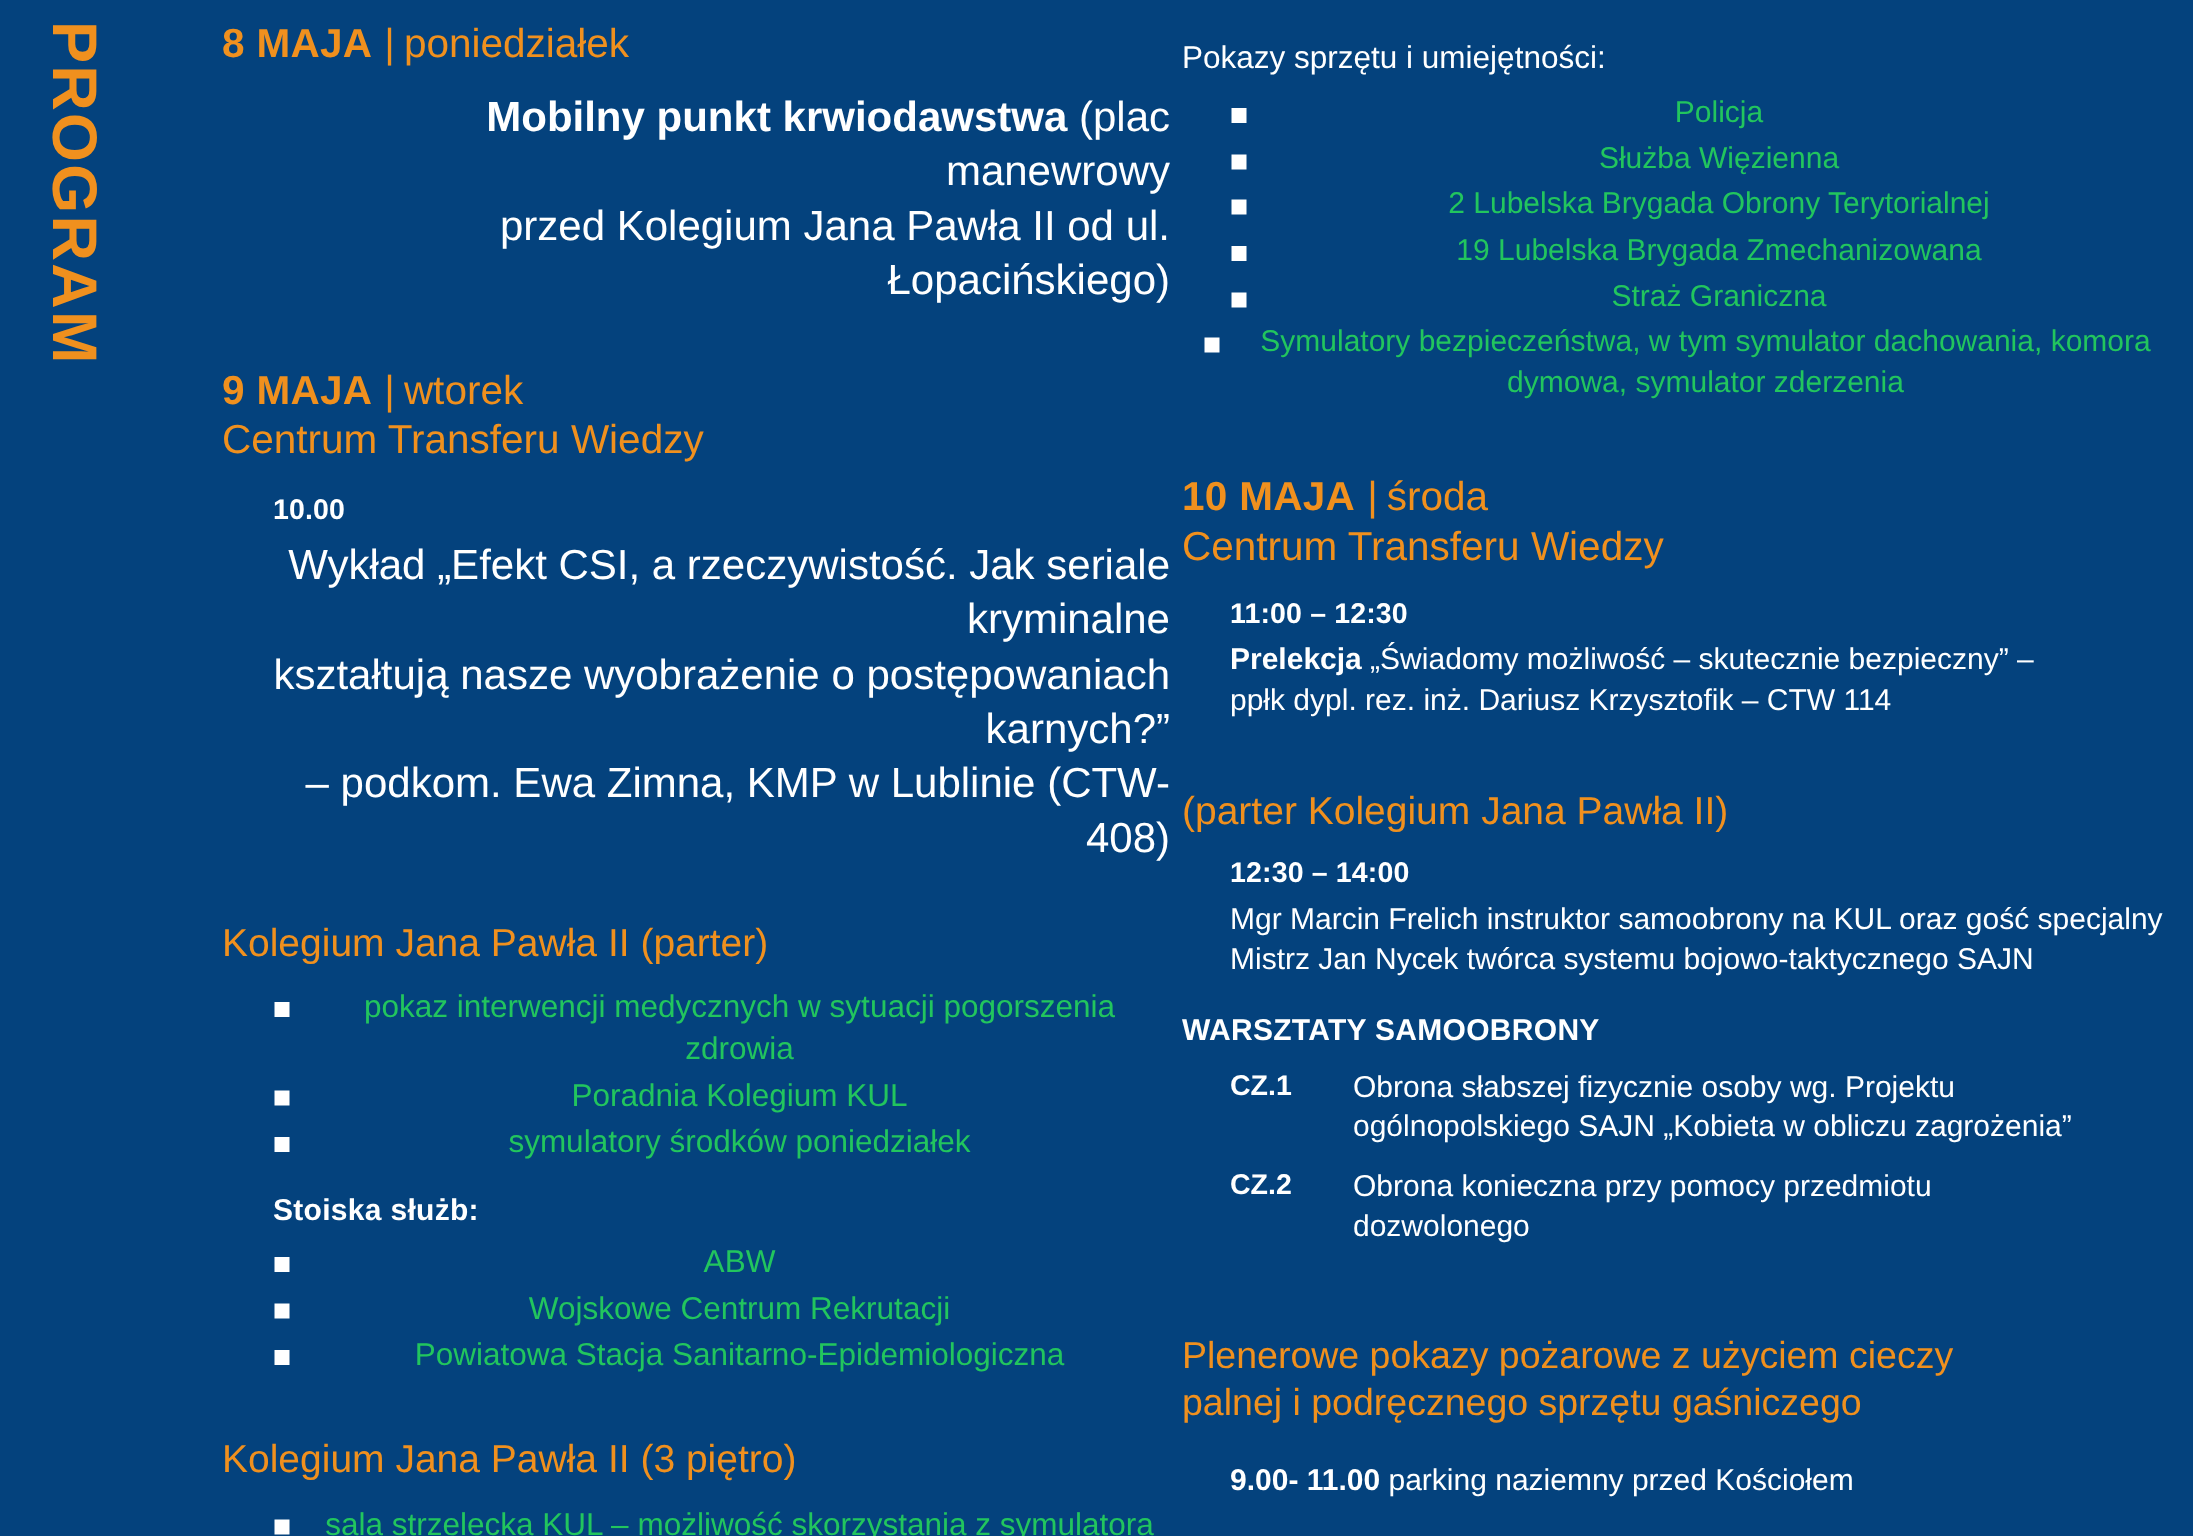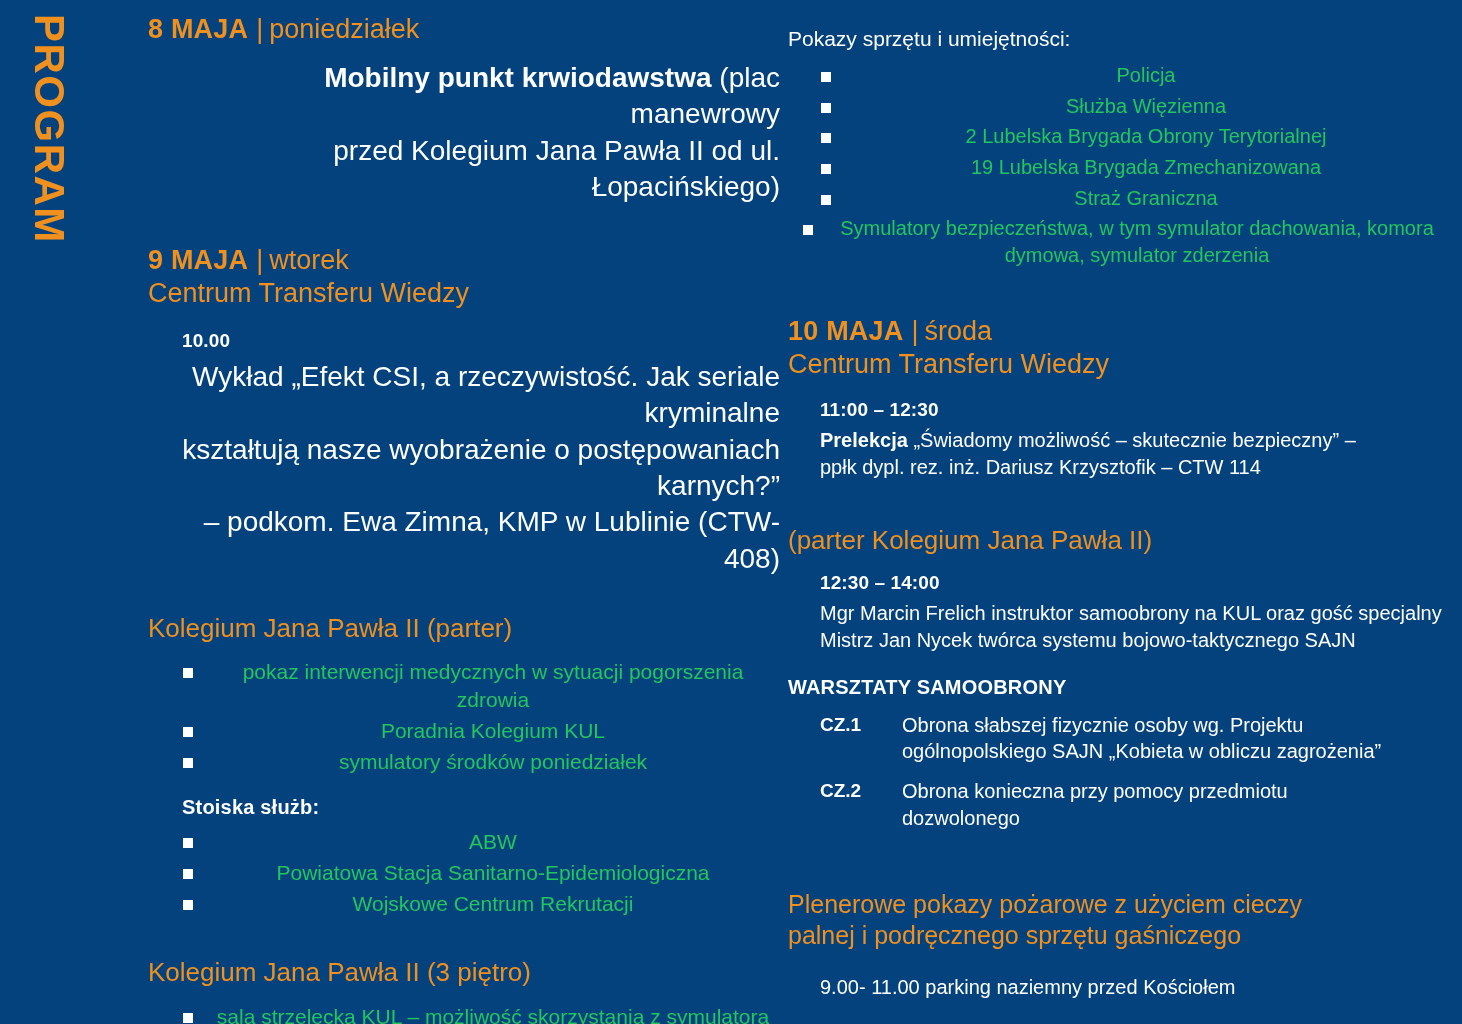--- a/index.html
+++ b/index.html
@@ -202,21 +202,21 @@
     color: #f0901e;
     margin: 0;
   }
 
   .fire-time {
     font-size: 20px;
     line-height: 1.3;
     margin: 0;
     color: #ffffff;
   }
-  .fire-time b { font-weight: normal; }
+  .fire-time b { font-weight: bold; }
 
   
   .gap-8  { height: 8px; }
   .gap-10 { height: 10px; }
   .gap-12 { height: 12px; }
   .gap-14 { height: 14px; }
   .gap-16 { height: 16px; }
   .gap-18 { height: 18px; }
   .gap-20 { height: 20px; }
   .gap-24 { height: 24px; }
@@ -273,22 +273,22 @@
         <ul class="sq">
           <li>pokaz interwencji medycznych w sytuacji pogorszenia zdrowia</li>
           <li>Poradnia Kolegium KUL</li>
           <li>symulatory środków poniedziałek</li>
         </ul>
         <div class="gap-14"></div>
         <p class="lead-bold">Stoiska służb:</p>
         <div class="gap-8"></div>
         <ul class="sq">
           <li>ABW</li>
+          <li>Wojskowe Centrum Rekrutacji</li>
           <li>Powiatowa Stacja Sanitarno-Epidemiologiczna</li>
-          <li>Wojskowe Centrum Rekrutacji</li>
         </ul>
       </div>
     </div>
 
     <div class="gap-36"></div>
 
     <div>
       <p class="sub-venue">Kolegium Jana Pawła II (3 piętro)</p>
       <div class="gap-14"></div>
       <div class="blk">

